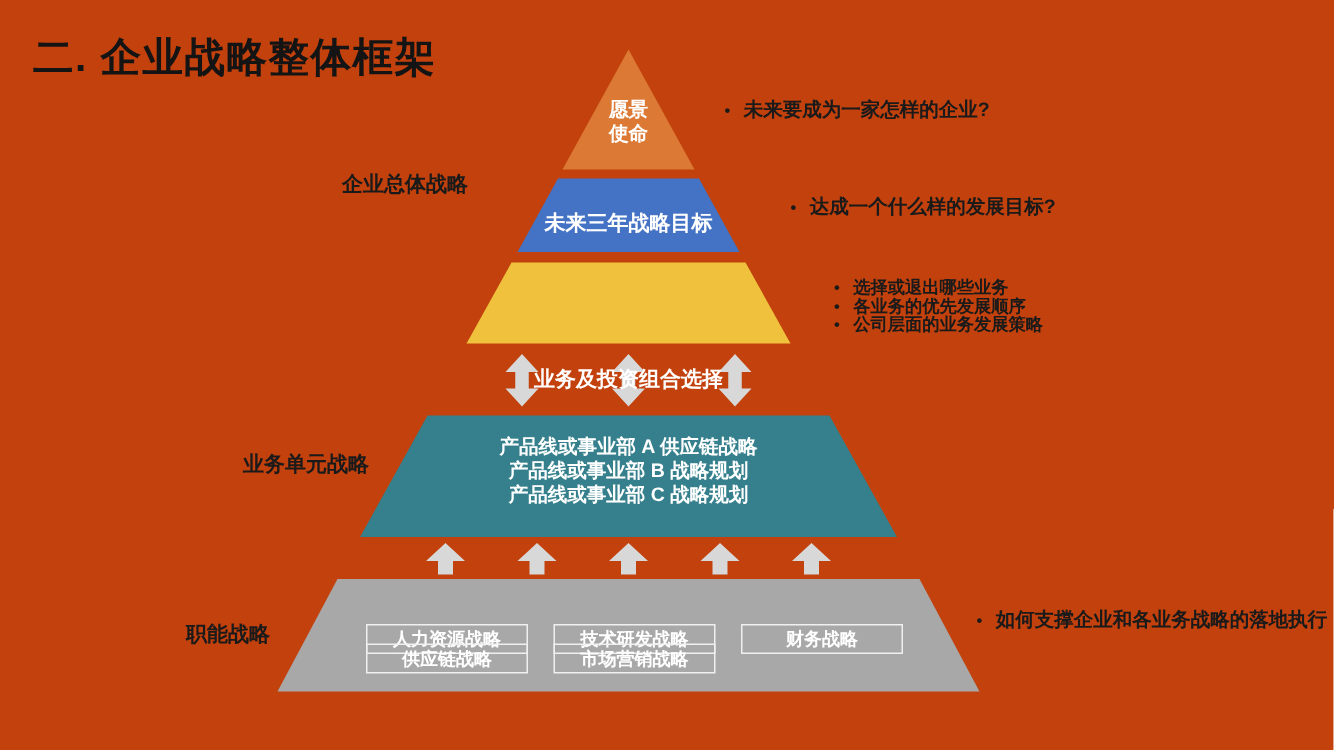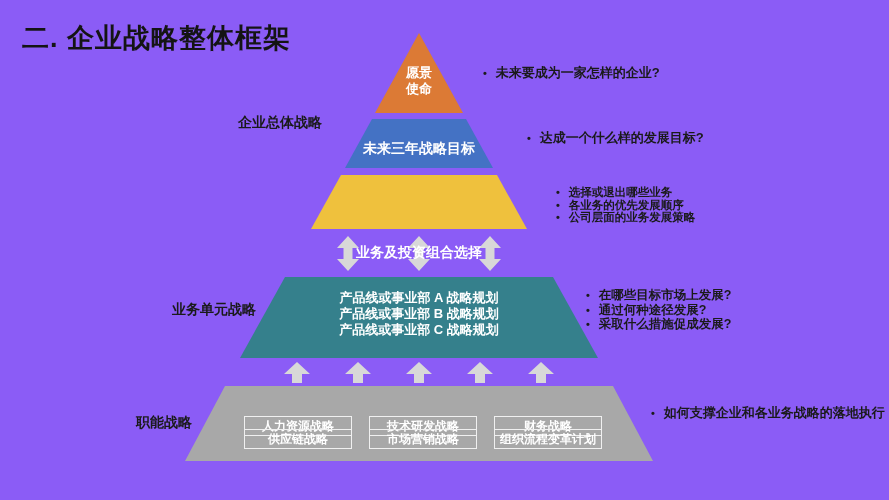--- a/index.html
+++ b/index.html
@@ -1,30 +1,30 @@
 <!DOCTYPE html>
 <html><head>
 <meta charset="utf-8">
 <style>
   html,body{margin:0;padding:0;background:#fff;}
   .stage{
-    position:relative;width:889px;height:500px;background:#8b5cf6;overflow:hidden;
+    position:relative;width:889px;height:500px;background:#c2410c;overflow:hidden;
     font-family:"Liberation Sans","DejaVu Sans",sans-serif;
   }
   .gfx{position:absolute;left:0;top:0;}
   .title{
     position:absolute;left:22px;top:20px;font-size:27px;font-weight:600;
     color:#141414;letter-spacing:1px;white-space:nowrap;
   }
   .lvl{position:absolute;color:#ffffff;font-weight:700;text-align:center;white-space:nowrap;}
   .lbl-vision{left:369px;top:65px;width:100px;font-size:13px;line-height:16px;text-align:center;}
   .lbl-goal{left:339px;top:140px;width:160px;font-size:14px;line-height:16px;}
   .lbl-portfolio{left:329px;top:212px;width:180px;font-size:14px;line-height:16px;margin-top:32px;}
   .lbl-bu{left:299px;top:290px;width:240px;font-size:13px;line-height:16px;}
-  .side{position:absolute;font-weight:700;font-size:14px;color:#1a1a1a;text-align:right;white-space:nowrap;}
+  .side{position:absolute;font-weight:700;font-size:14px;color:#1a1a1a;text-align:left;white-space:nowrap;}
   .side-corporate{left:228px;top:114px;width:94px;}
   .side-bu{left:162px;top:301px;width:94px;}
   .side-fn{left:124px;top:414px;width:68px;}
   .fbox{
     position:absolute;width:108px;height:20px;border:1.5px solid #f0f0f0;
     color:#ffffff;font-size:12px;font-weight:600;box-sizing:border-box;
     display:flex;align-items:center;justify-content:center;white-space:nowrap;
   }
   .fb-r1{top:416px;} .fb-r2{top:429px;}
   .fb-c1{left:244px;} .fb-c2{left:369px;} .fb-c3{left:494px;}
@@ -64,31 +64,30 @@
     <polygon points="541,362 554,374 546,374 546,383 536,383 536,374 528,374" fill="#D8D8D8"></polygon>
   </svg>
 
   <div class="lvl lbl-vision">
     <div>愿景</div>
     <div>使命</div>
   </div>
   <div class="lvl lbl-goal">未来三年战略目标</div>
   <div class="lvl lbl-portfolio">业务及投资组合选择</div>
   <div class="lvl lbl-bu">
-    <div>产品线或事业部 A 战略规划</div>
+    <div>产品线或事业部 A 供应链战略</div>
     <div>产品线或事业部 B 战略规划</div>
     <div>产品线或事业部 C 战略规划</div>
   </div>
 
   <div class="fbox fb-r1 fb-c1">人力资源战略</div>
   <div class="fbox fb-r1 fb-c2">技术研发战略</div>
   <div class="fbox fb-r1 fb-c3">财务战略</div>
   <div class="fbox fb-r2 fb-c1">供应链战略</div>
   <div class="fbox fb-r2 fb-c2">市场营销战略</div>
-  <div class="fbox fb-r2 fb-c3">组织流程变革计划</div>
 
   <div class="side side-corporate">企业总体战略</div>
   <div class="side side-bu">业务单元战略</div>
   <div class="side side-fn">职能战略</div>
 
   <div class="bgroup bg-vision">
     <div class="brow">
       <span class="dot"></span>
       <span>未来要成为一家怎样的企业?</span>
     </div>
@@ -109,34 +108,20 @@
     <div class="brow">
       <span class="dot"></span>
       <span>各业务的优先发展顺序</span>
     </div>
     <div class="brow">
       <span class="dot"></span>
       <span>公司层面的业务发展策略</span>
     </div>
   </div>
 
-  <div class="bgroup bg-bu">
-    <div class="brow">
-      <span class="dot"></span>
-      <span>在哪些目标市场上发展?</span>
-    </div>
-    <div class="brow">
-      <span class="dot"></span>
-      <span>通过何种途径发展?</span>
-    </div>
-    <div class="brow">
-      <span class="dot"></span>
-      <span>采取什么措施促成发展?</span>
-    </div>
-  </div>
 
   <div class="bgroup bg-functional">
     <div class="brow">
       <span class="dot"></span>
       <span>如何支撑企业和各业务战略的落地执行</span>
     </div>
   </div>
 
 </div>
 

